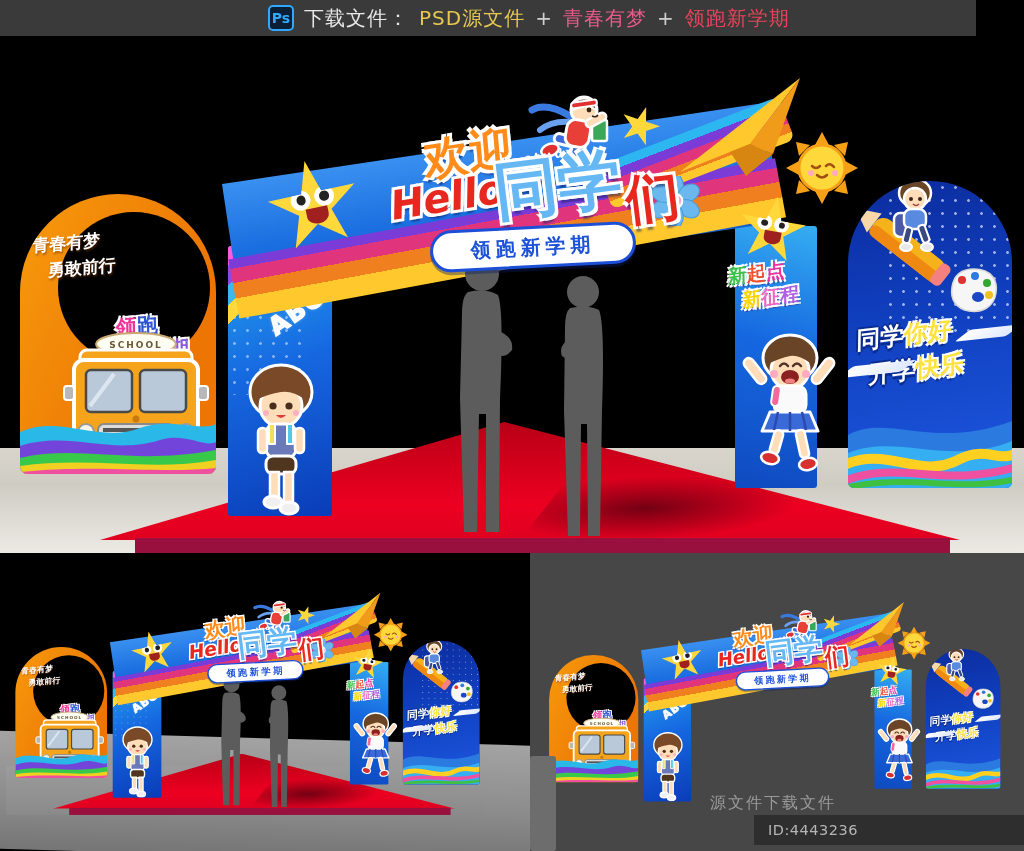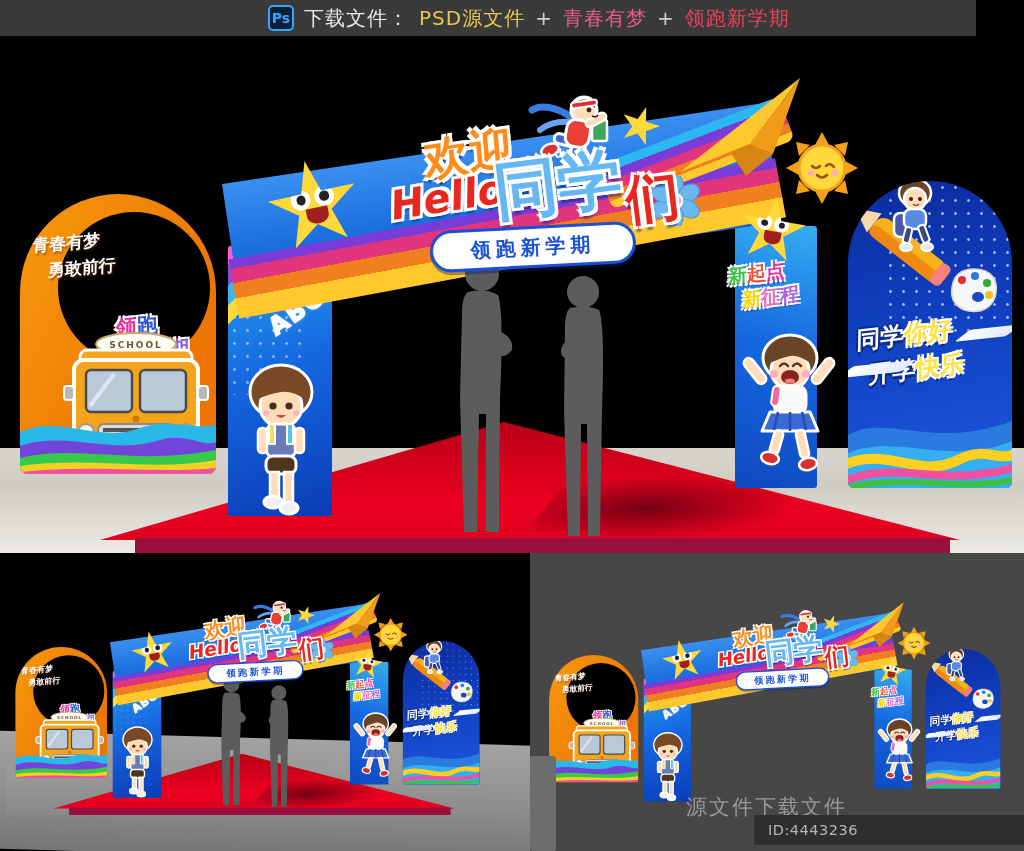--- a/index.html
+++ b/index.html
@@ -126,21 +126,21 @@
   .thumb-left .floor{background:linear-gradient(180deg,#9c9c9c,#8a8a8a);}
   .wm{position:absolute;left:10px;bottom:8px;z-index:9;display:flex;align-items:baseline;gap:10px;}
   .wm-logo{font-size:31px;font-weight:900;color:#f2f2f2;letter-spacing:2px;
     text-shadow:-2px -2px 0 #6a6a6a,2px -2px 0 #6a6a6a,-2px 2px 0 #6a6a6a,2px 2px 0 #6a6a6a;}
   .wm-url{font-size:29px;font-weight:900;color:#ececec;letter-spacing:1px;
     text-shadow:-2px -2px 0 #777,2px -2px 0 #777,-2px 2px 0 #777,2px 2px 0 #777;}
   .thumb-right{position:absolute;left:530px;top:553px;width:494px;height:298px;background:#474747;overflow:hidden;}
   .scene-wrap-r{position:absolute;left:10px;top:30px;width:1024px;height:517px;
     transform:scale(0.455);transform-origin:top left;}
   .side-block{position:absolute;left:0;top:203px;width:26px;height:95px;background:#6d6d6d;border-radius:3px;}
-  .caption{position:absolute;left:156px;top:240px;font-size:21px;color:#9a9a9a;letter-spacing:2px;}
+  .caption{position:absolute;left:180px;top:240px;font-size:16px;color:#9a9a9a;letter-spacing:2px;}
   .idbar{position:absolute;left:224px;top:262px;right:0;height:30px;background:#2e2e2e;
     color:#b5b5b5;font-size:14.5px;line-height:30px;padding-left:14px;letter-spacing:.5px;}
 </style>
 </head>
 <body>
 
 <div class="topbar">
   <span class="ps-badge">Ps</span>
   <span class="tb-t">下载文件：</span>
   <span class="tb-t tb-y">PSD源文件</span>

